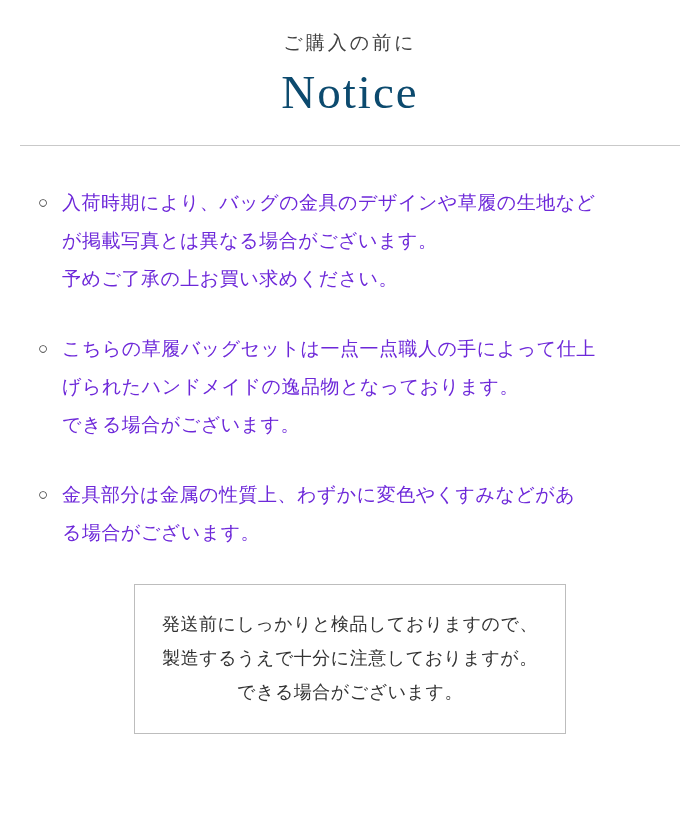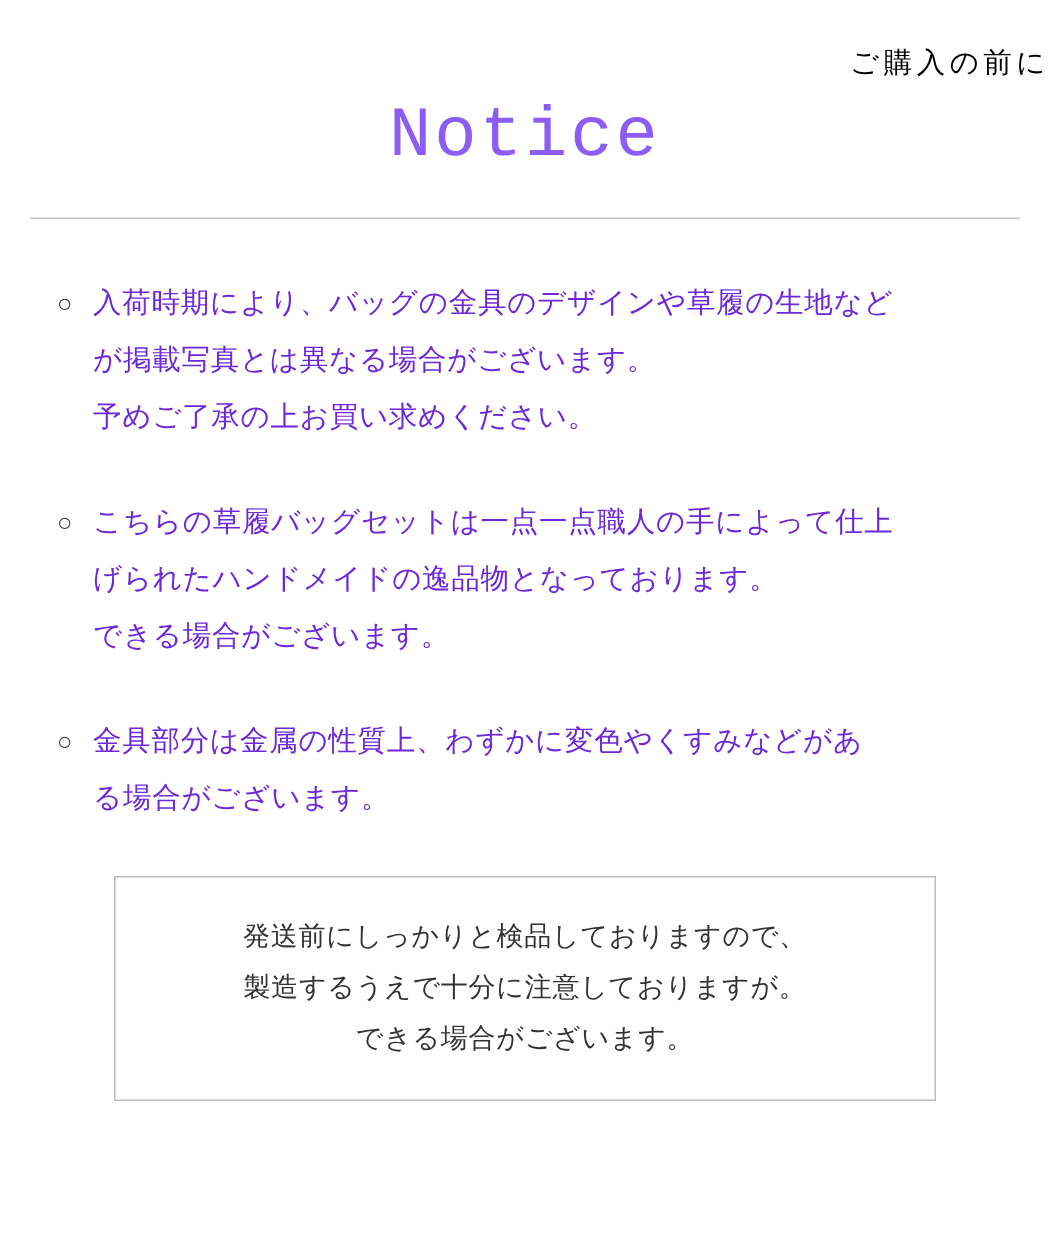--- a/index.html
+++ b/index.html
@@ -24,30 +24,29 @@
 
   
   .header {
     padding-top: 30px;
     text-align: center;
   }
   .header-sub {
     font-family: Liberation Serif, serif;
     font-size: 19px;
     letter-spacing: 3px;
-    color: #000000;
+    color: #404040;
     line-height: 1.4;
-    text-align: right;
   }
   .header-title {
-    font-family: Liberation Mono, monospace;
+    font-family: Liberation Serif, serif;
     font-size: 47px;
     font-weight: 400;
     letter-spacing: 2px;
-    color: #8b5cf6;
+    color: #0c4a6e;
     line-height: 1.25;
     margin-top: 6px;
   }
   .header-rule {
     width: 660px;
     height: 1px;
     background: #c9c9c9;
     margin: 24px auto 0 auto;
   }
 
@@ -75,21 +74,21 @@
     font-size: 19px;
     line-height: 38px;
     letter-spacing: 0.5px;
     color: #6d28d9;
     white-space: nowrap;
   }
 
   
   .message-box {
     box-sizing: border-box;
-    width: 548px;
+    width: 432px;
     margin: 22px auto 0 auto;
     border: 1px solid #bdbdbd;
     padding: 22px 10px 24px 10px;
     text-align: center;
   }
   .message-line {
     font-size: 18px;
     line-height: 34px;
     letter-spacing: 0.5px;
     color: #333333;

